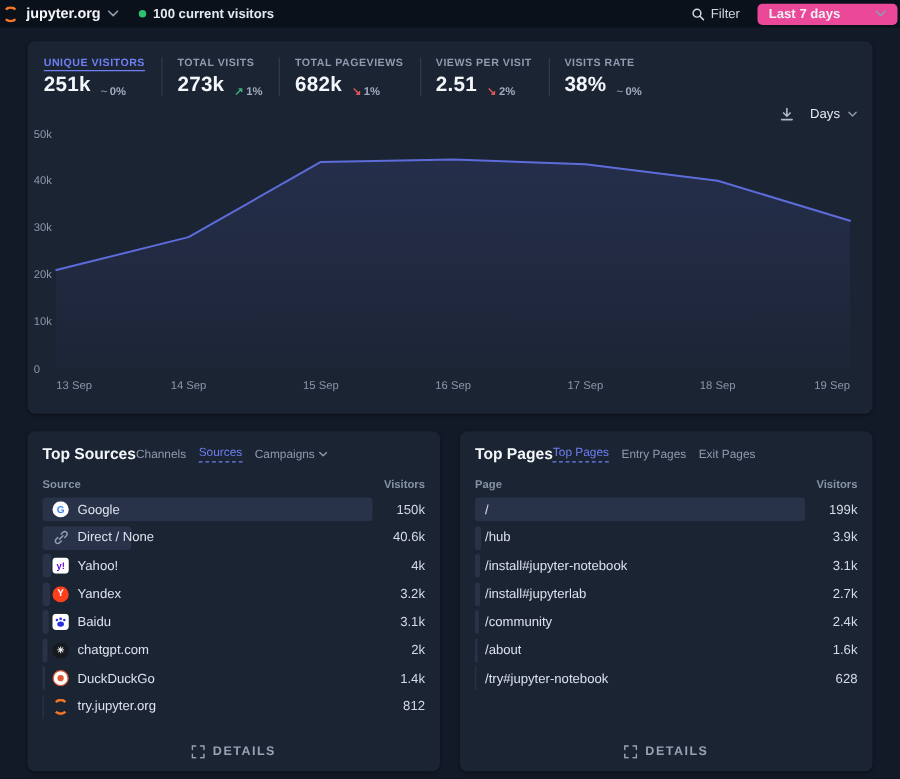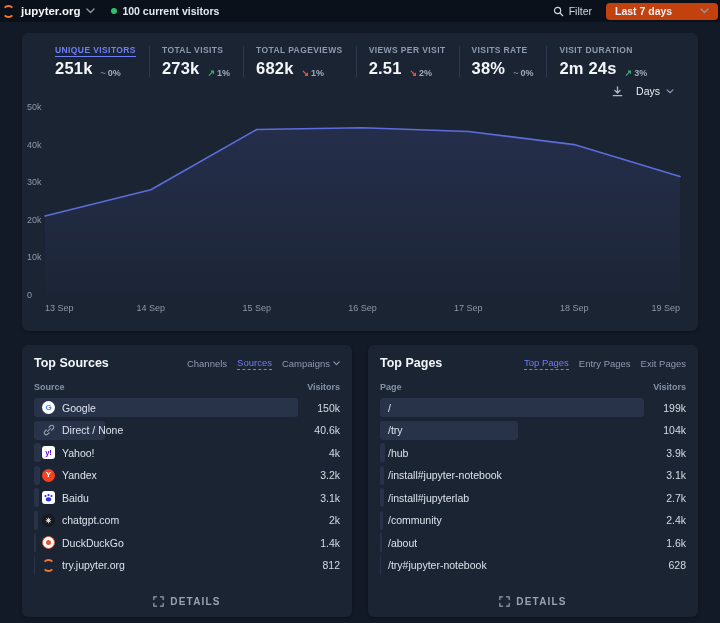--- a/index.html
+++ b/index.html
@@ -18,46 +18,46 @@
   .site-switcher{display:flex;align-items:center;gap:6px;cursor:pointer}
   .jup-logo{width:13px;height:13px;border-radius:50%;border:2.5px solid transparent;
     border-top-color:var(--jupiter);border-bottom-color:var(--jupiter)}
   .site-name{color:#f5f7fa;font-size:11.5px;font-weight:bold}
   .chev{stroke:#8e9aab;fill:none;stroke-width:1.4;stroke-linecap:round;stroke-linejoin:round}
   .live{display:flex;align-items:center;gap:5px;margin-left:16px;cursor:pointer}
   .live-dot{width:6px;height:6px;border-radius:50%;background:#2fbf71}
   .live-text{color:#e3e9f1;font-size:10.5px;font-weight:bold}
   .topbar-right{margin-left:auto;display:flex;align-items:center;gap:14px}
   .filter-btn{display:flex;align-items:center;gap:5px;color:#cfd7e0;font-size:10.5px;cursor:pointer}
-  .daterange{background:#c2410c;border-radius:4px;height:17px;min-width:112px;
+  .daterange{background:#ec4899;border-radius:4px;height:17px;min-width:112px;
     display:flex;align-items:center;justify-content:space-between;gap:24px;
     padding:0 9px;color:#eef2f7;font-size:10.5px;font-weight:bold;cursor:pointer}
   
   .card{margin:11px 22px 0;background:#1b2433;border-radius:6px;box-shadow:0 1px 3px rgba(0,0,0,.35)}
-  .stats{display:flex;align-items:flex-start;padding:10px 20px 0;height:50px}
+  .stats{display:flex;align-items:flex-start;padding:10px 0 0;height:50px}
   .stat{position:relative;padding:2px 13px;cursor:pointer}
   .stat + .stat::before{content:"";position:absolute;left:0;top:3px;bottom:3px;width:1px;background:#2e394d}
   .stat-label{font-size:8.5px;font-weight:bold;letter-spacing:.4px;color:#8e9aae;white-space:nowrap}
   .stat-label.active{color:var(--accent);text-decoration:underline;text-underline-offset:3px}
   .stat-value-row{display:flex;align-items:flex-end;gap:8px;margin-top:4px}
   .stat-value{color:#f4f7fa;font-size:16.5px;font-weight:bold;letter-spacing:.2px;white-space:nowrap}
   .stat-change{font-size:9px;font-weight:bold;color:#9fabbc;white-space:nowrap}
   .arr{font-size:9px;margin-right:2px}
   .arr.up{color:var(--green)} .arr.down{color:var(--red)} .arr.flat{color:var(--flat)}
-  .chart-controls{display:flex;justify-content:flex-end;align-items:center;gap:12px;height:16px;padding:0 24px}
+  .chart-controls{display:flex;justify-content:flex-end;align-items:center;gap:12px;height:16px;padding:0 12px}
   .dl-icon svg{stroke:#aeb9c8;fill:none;stroke-width:1.4;stroke-linecap:round;stroke-linejoin:round}
   .dl-icon{cursor:pointer;display:flex}
   .interval{display:flex;align-items:center;gap:6px;color:#e8edf3;font-size:10.5px;cursor:pointer}
   #chart-svg{display:block}
   #chart-svg text{font-family:"Liberation Sans",sans-serif;font-size:9px;fill:#8b97a9}
   
   .panels{display:flex;gap:16px;margin:14px 22px 0}
   .panel{width:330px;height:272px;background:#1b2433;border-radius:6px;
     padding:11px 12px 8px;display:flex;flex-direction:column;box-shadow:0 1px 3px rgba(0,0,0,.35)}
-  .panel-head{display:flex;align-items:center;justify-content:space-between}
+  .panel-head{display:flex;align-items:center;}
   .panel-title{color:#f4f7fa;font-size:12.5px;font-weight:bold}
   .panel-tabs{display:flex;gap:10px;align-items:center}
   .tab{color:#8e9aae;font-size:9.5px;display:flex;align-items:center;gap:3px;cursor:pointer;white-space:nowrap}
   .tab.active{color:var(--accent);border-bottom:1px dashed var(--accent);padding-bottom:1px}
   .cols{display:flex;justify-content:space-between;margin-top:12px;font-size:9px;font-weight:bold;color:#8493a6}
   .rows{margin-top:6px;flex:1}
   .lrow{position:relative;height:19px;margin-bottom:3.5px;display:flex;align-items:center;cursor:pointer}
   .bar{position:absolute;left:0;top:0;bottom:0;background:#28334a;border-radius:3px}
   .row-label{position:relative;display:flex;align-items:center;gap:7px;padding-left:8px;
     color:#dbe2ec;font-size:10.5px;white-space:nowrap;overflow:hidden}
@@ -145,27 +145,20 @@
   </div>
 
   <div class="stat">
     <div class="stat-label">VISITS RATE</div>
     <div class="stat-value-row">
       <span class="stat-value">38%</span>
       <span class="stat-change"><span class="arr flat">~</span><span class="pct">0%</span></span>
     </div>
   </div>
 
-  <div class="stat">
-    <div class="stat-label">VISIT DURATION</div>
-    <div class="stat-value-row">
-      <span class="stat-value">2m 24s</span>
-      <span class="stat-change"><span class="arr up">↗</span><span class="pct">3%</span></span>
-    </div>
-  </div>
 </div>
   <div class="chart-controls">
     <span class="dl-icon">
       <svg width="13" height="13" viewBox="0 0 14 14">
           <path d="M7 2v6M4.2 5.8L7 8.6 9.8 5.8M2.5 11.5h9"></path>
         </svg>
     </span>
     <span class="interval">
       <span>Days</span>
       <svg class="chev" width="8" height="5" viewBox="0 0 9 6">
@@ -325,27 +318,20 @@
       </div>
       <div class="rows">
   <div class="lrow">
     <div class="bar" style="width: calc(100% - 42px);"></div>
     <div class="row-label">
             <span>/</span>
           </div>
     <div class="row-value">199k</div>
   </div>
 
-  <div class="lrow">
-    <div class="bar" style="width: calc(52.26% - 21.9492px);"></div>
-    <div class="row-label">
-            <span>/try</span>
-          </div>
-    <div class="row-value">104k</div>
-  </div>
 
 
   <div class="lrow">
     <div class="bar" style="width: calc(1.96% - 0.8232px);"></div>
     <div class="row-label">
             <span>/hub</span>
           </div>
     <div class="row-value">3.9k</div>
   </div>
 

